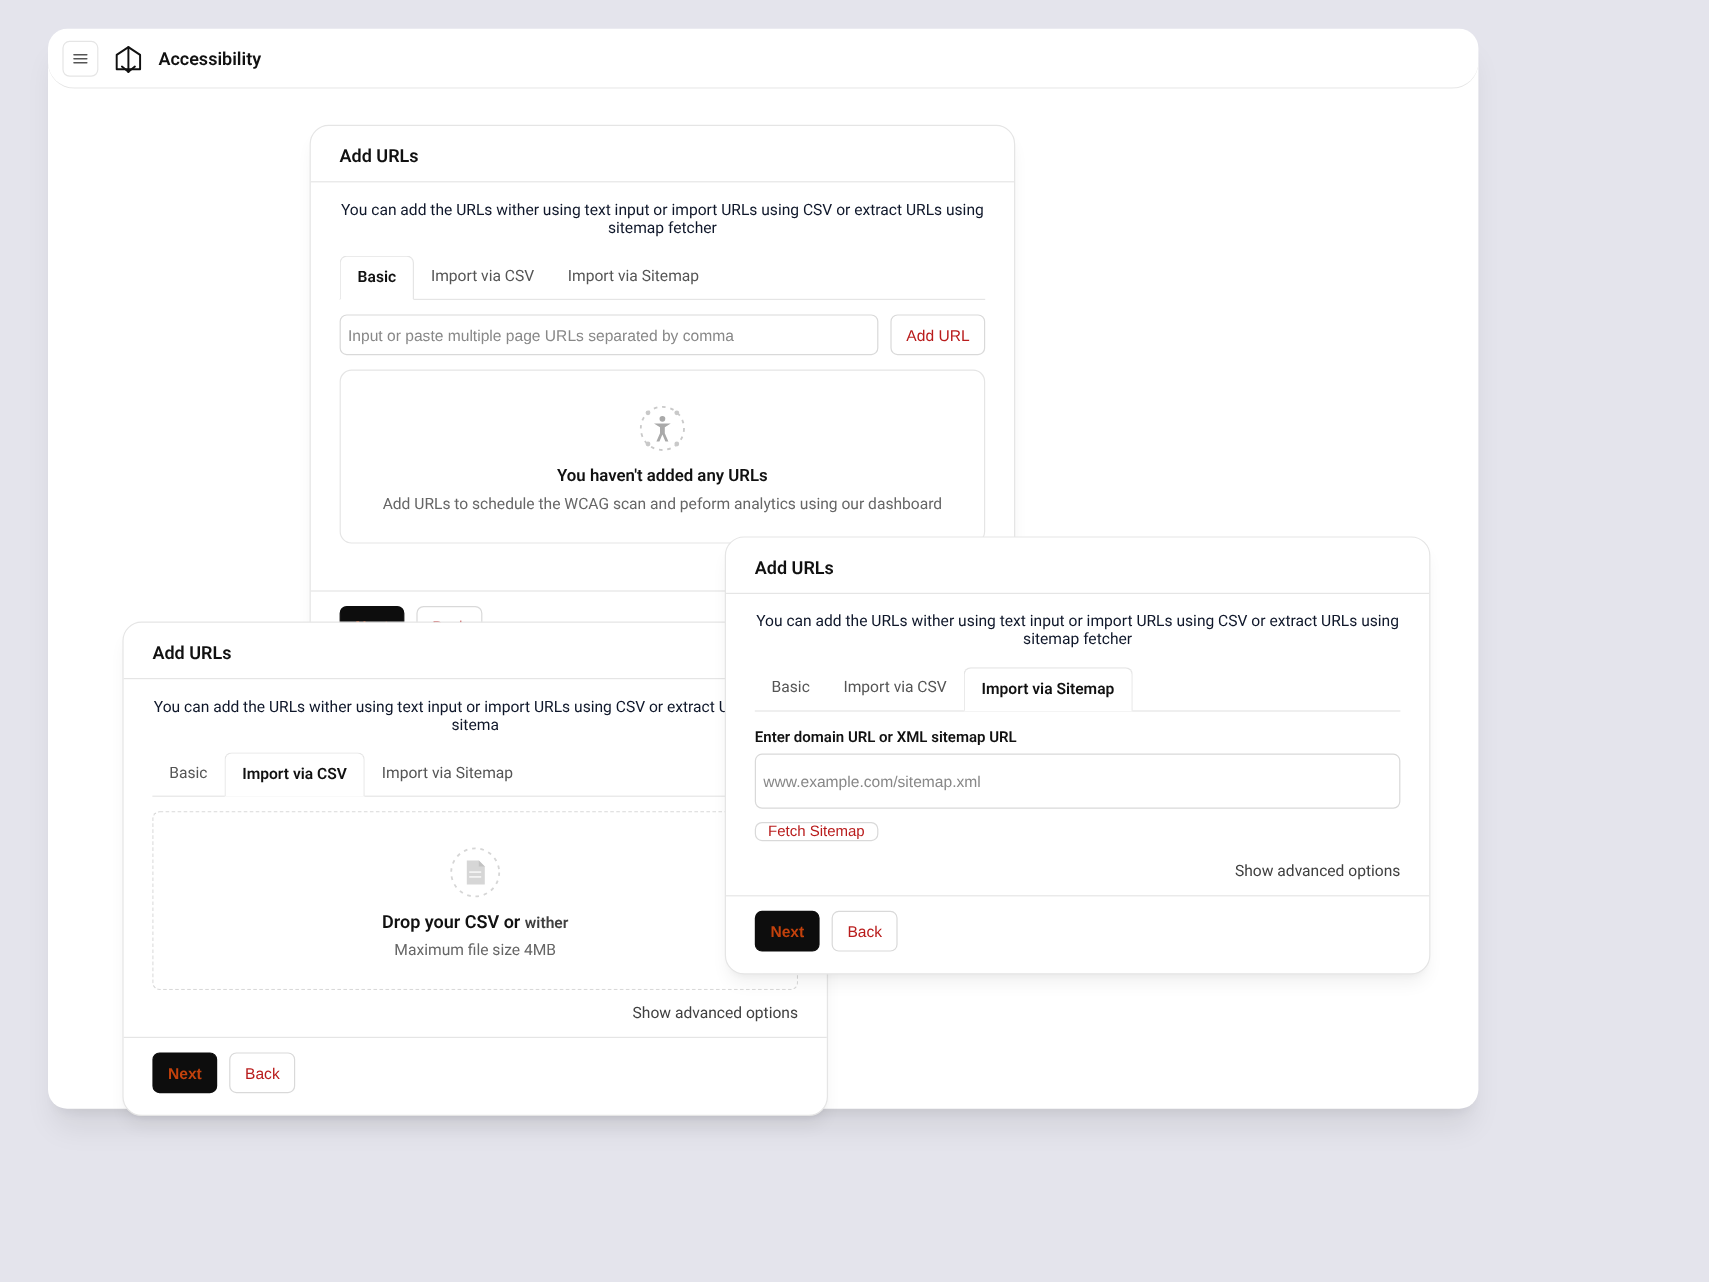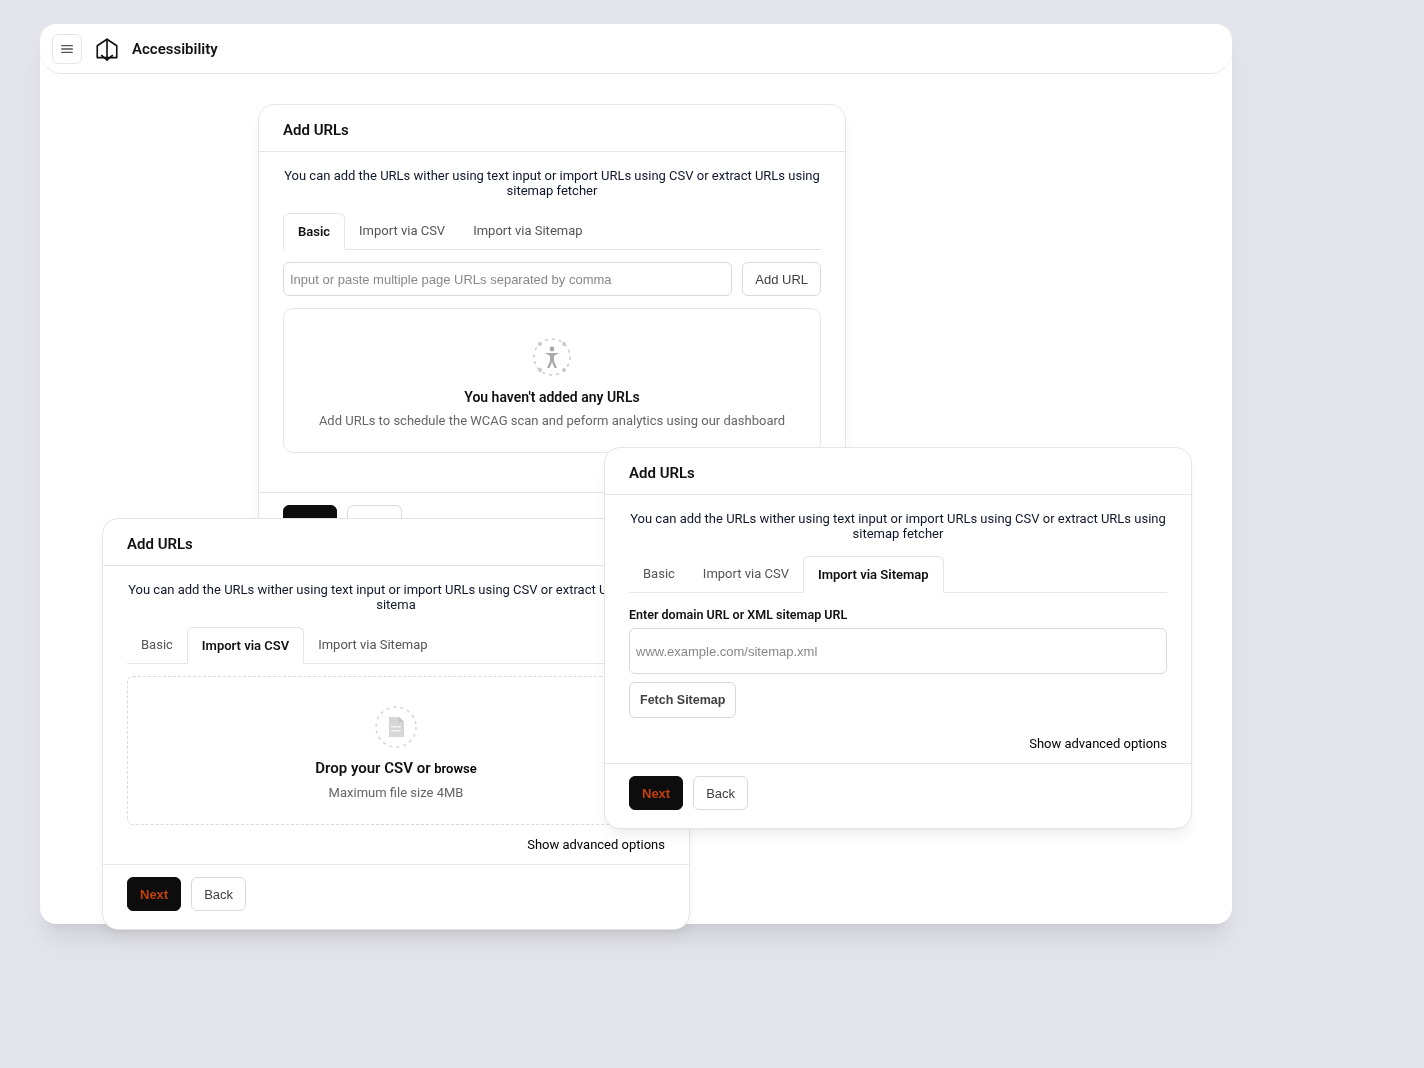--- a/index.html
+++ b/index.html
@@ -50,35 +50,35 @@
   .tab.active { color:#111; font-weight:600; border:1px solid #e5e5e5; border-bottom-color:#fff; border-radius:6px 6px 0 0; background:#fff; }
 
   .input-row { display:flex; gap:10px; margin-top:12px; }
   .input {
     flex:1; height:34px; border:1px solid #d9d9d9; border-radius:6px;
     font-size:13px; padding:0 6px; color:#15803d;
   }
   .input::placeholder { color:#888; }
   .btn {
     height:34px; border:1px solid #d9d9d9; border-radius:6px;
-    background:#fff; font-size:13px; padding:0 12px; cursor:pointer; color:#404040;
-  }
-  .btn.small { height:36px; padding:0 10px; font-size:12.5px;font-weight:bold; }
+    background:#fff; font-size:13px; padding:0 12px; cursor:pointer; color:#b91c1c;
+  }
+  .btn.small { height:16px; padding:0 10px; font-size:12.5px; }
   .btn.primary { background:#0d0d0d; color:#c2410c; border-color:#0d0d0d; font-weight:600; }
 
   .empty {
     margin-top:12px; border:1px solid #e5e5e5; border-radius:10px;
     padding:28px 20px 24px; text-align:center;
   }
   .empty-icon-wrap { display:flex; justify-content:center; }
   .empty-title { font-size:14px; font-weight:600; margin-top:12px; }
   .empty-sub  { font-size:13px; color:#666; margin-top:8px; }
 
   .advanced-row { display:flex; justify-content:flex-end; padding:12px 0; }
-  .link { font-size:13px; color:#000000; cursor:pointer; }
+  .link { font-size:13px; color:#404040; cursor:pointer; }
 
   .footer-row { display:flex; gap:10px; padding:12px 24px 18px; }
 
   .dropzone {
     margin-top:12px; border:1.5px dashed #d9d9d9; border-radius:6px;
     padding:28px 20px 24px; text-align:center;
   }
   .drop-title { font-size:15px; font-weight:600; margin-top:10px; }
 
   .field-label { font-size:12.5px; font-weight:600; margin-top:14px; }
@@ -172,21 +172,21 @@
               <circle cx="22" cy="22" r="20" fill="none" stroke="#d6d6d6" stroke-width="1.5" stroke-dasharray="3 4"></circle>
               <g fill="#d6d6d6">
                 <path d="M15 12 L25 12 L30 17 L30 32 L15 32 Z"></path>
               </g>
               <path d="M25 12 L25 17 L30 17" fill="#c2c2c2"></path>
               <rect x="17" y="21" width="10" height="1.5" fill="#f3f3f3"></rect>
               <rect x="17" y="25" width="10" height="1.5" fill="#f3f3f3"></rect>
             </svg>
           </div>
           <div class="drop-title">
-            <span>Drop your CSV or </span><span class="link">browse</span>
+            <span>Drop your CSV or </span><span class="link">wither</span>
           </div>
           <div class="empty-sub">Maximum file size 4MB</div>
         </div>
         <div class="advanced-row">
           <span class="link">Show advanced options</span>
         </div>
       </div>
       <div class="hr"></div>
       <div class="footer-row">
         <button class="btn primary">Next</button>

